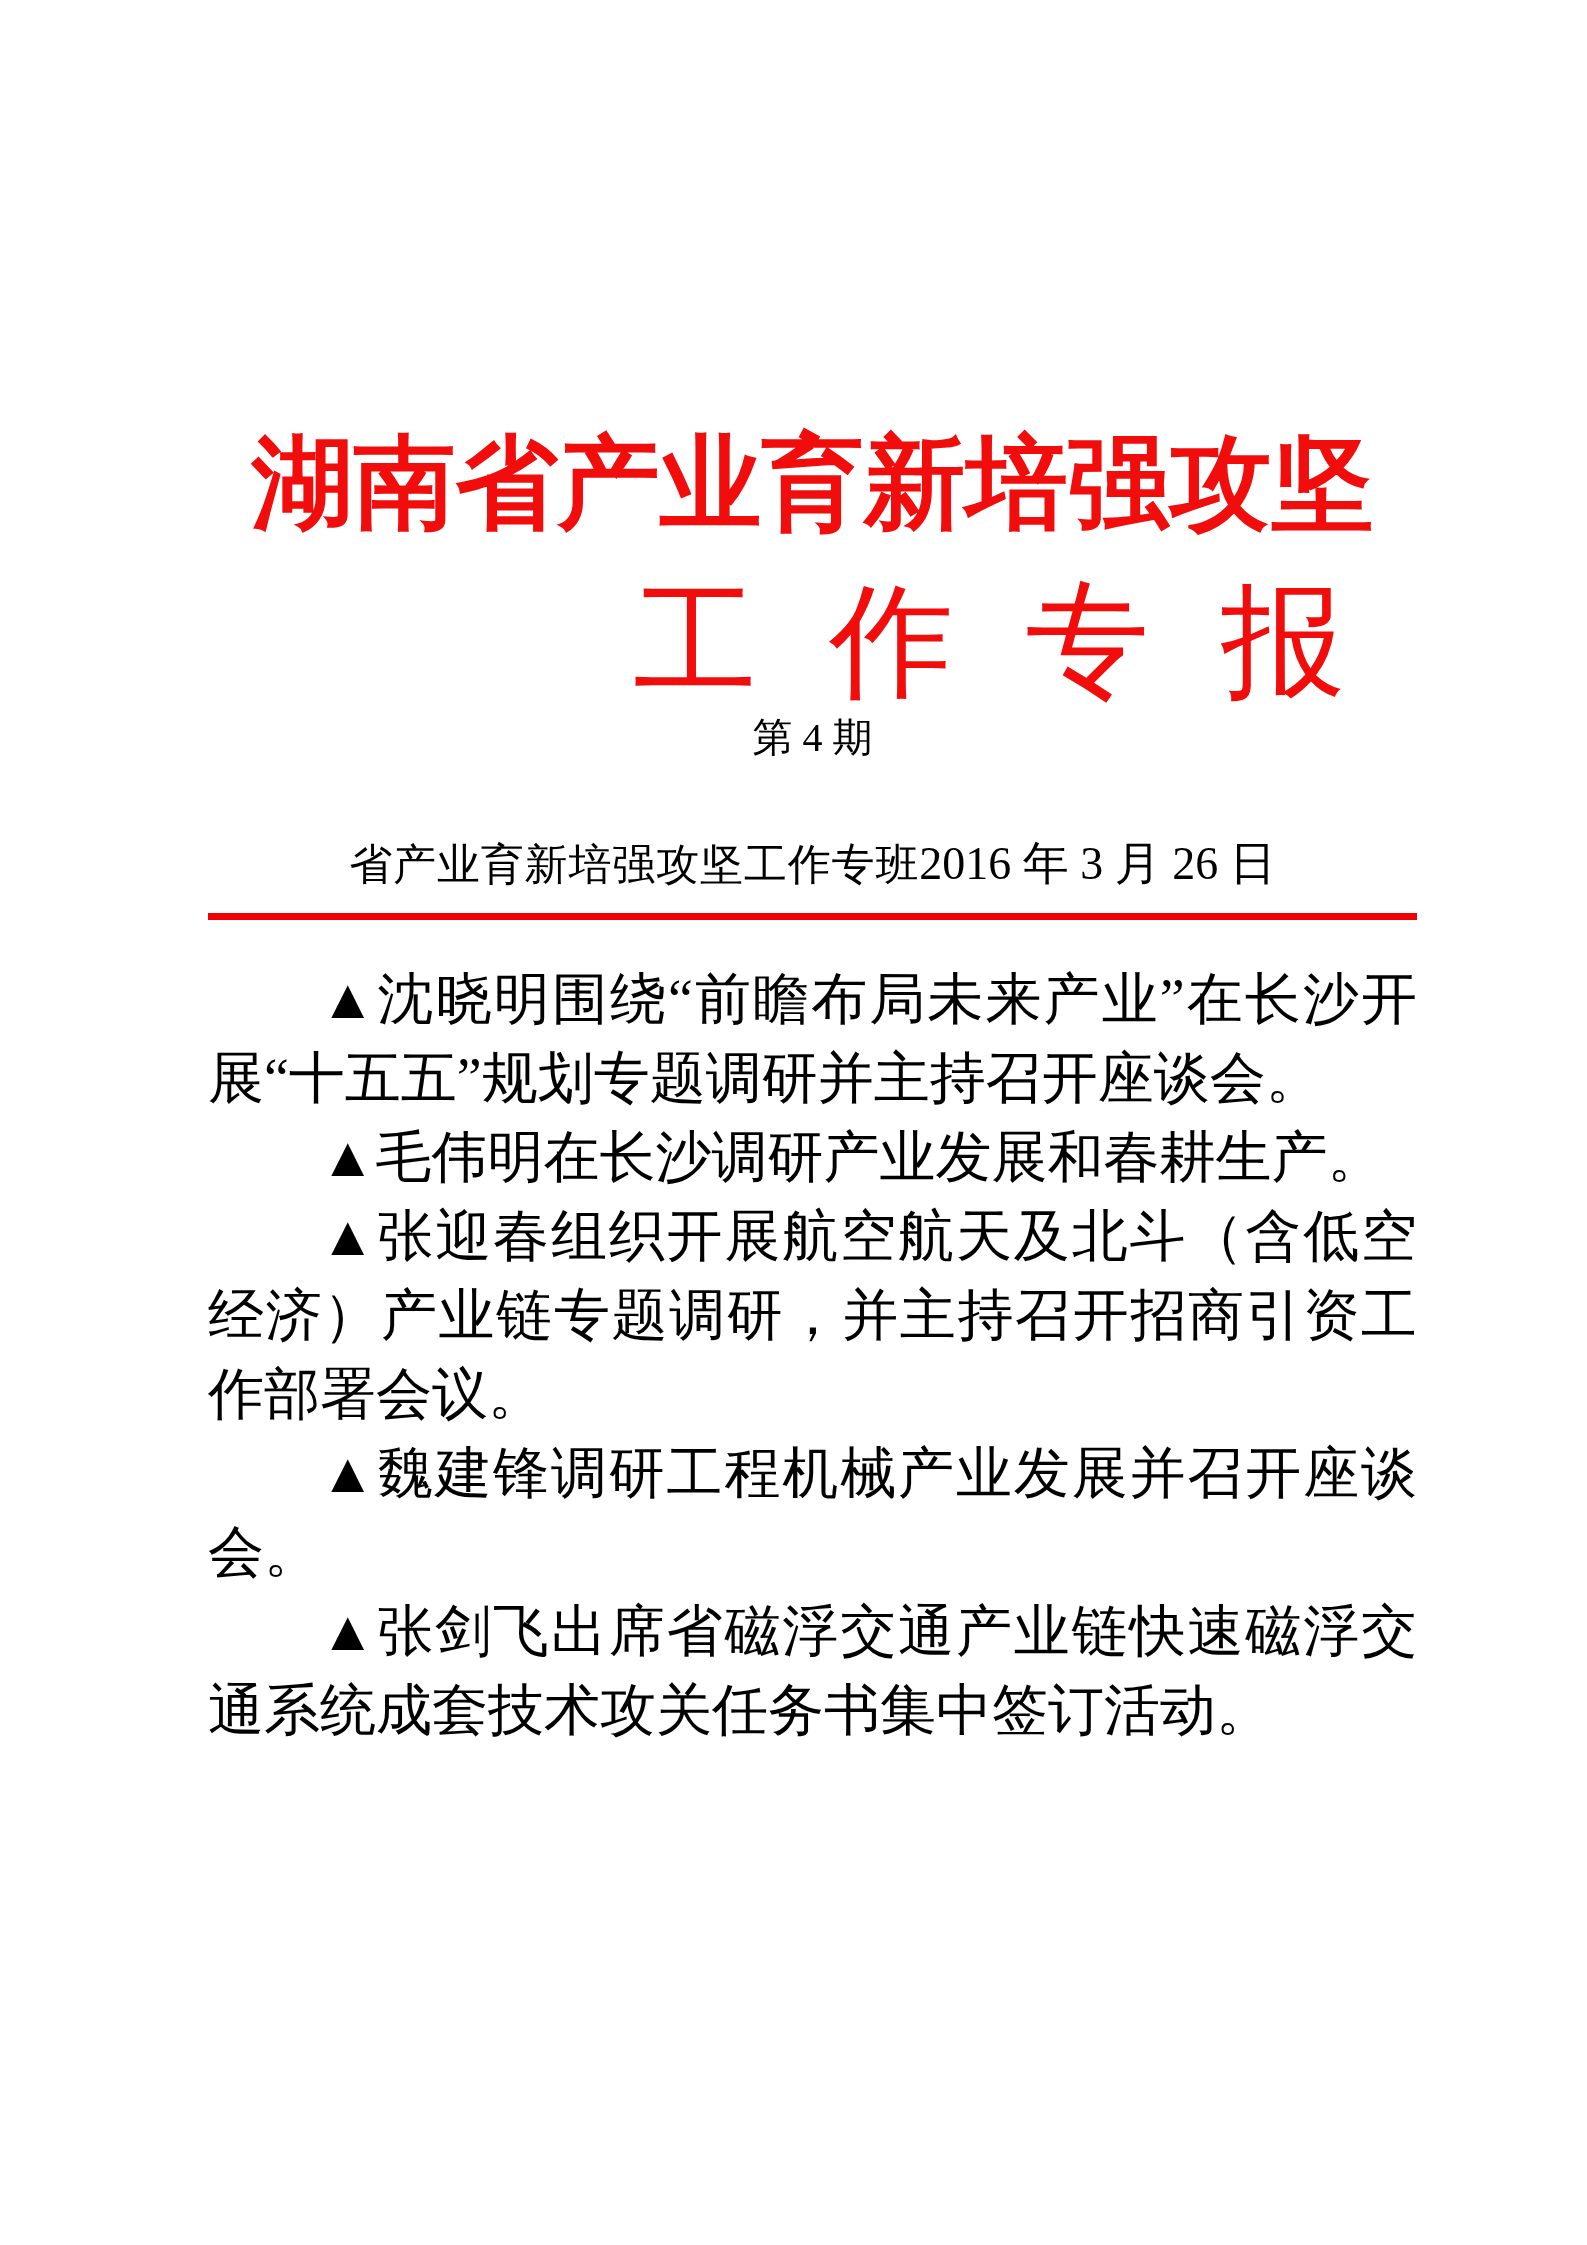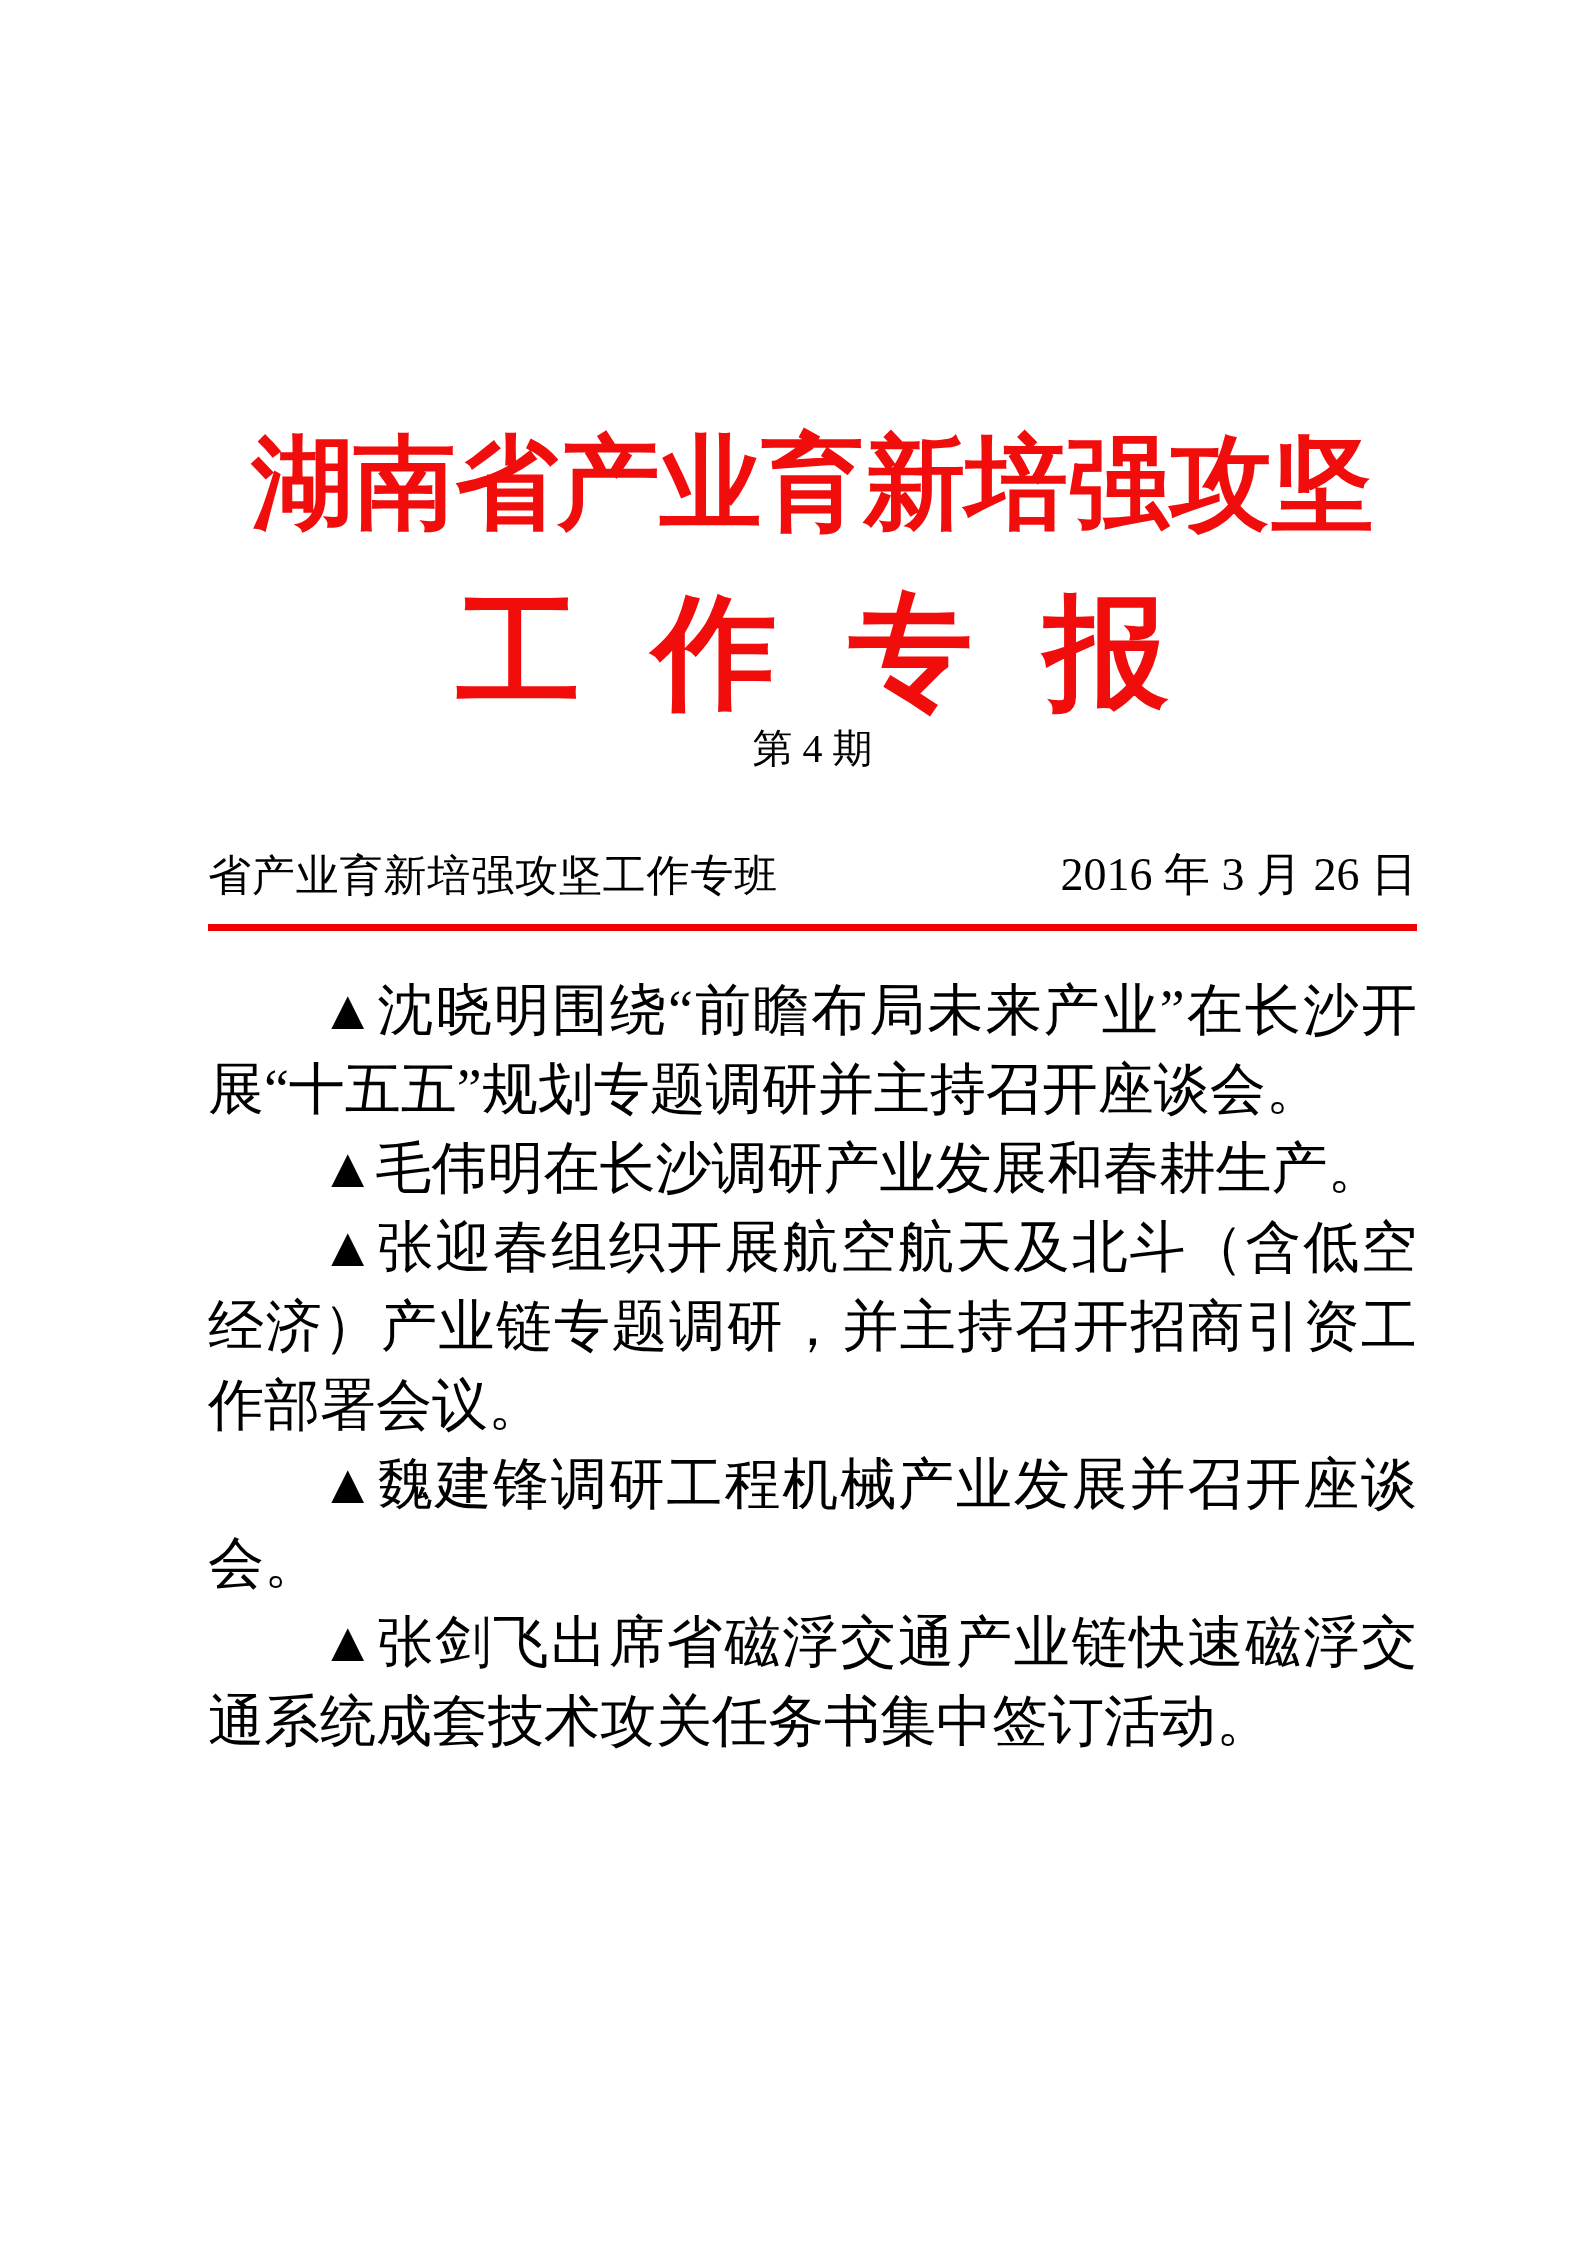--- a/index.html
+++ b/index.html
@@ -24,39 +24,39 @@
   }
   .title1 {
     font-size: 102px;
     line-height: 1.05;
     font-weight: bold;
     color: var(--accent-red, #f20d0d);
     text-align: center;
     white-space: nowrap;
   }
   .title2 {
-    margin-top: 46px;
+    margin-top: 35px;
     font-size: 124px;
     line-height: 1.15;
-    font-weight: bold;
+    font-weight: normal;
     color: var(--accent-red, #f20d0d);
-    text-align: center;
+    text-align: right;
     letter-spacing: 0.58em;
     text-indent: 0.58em; 
     white-space: nowrap;
   }
   .issue {
     font-size: 40px;
     line-height: 1.15;
     text-align: center;
   }
   .masthead-row {
     margin-top: 72px;
     display: flex;
-    justify-content: space-between;
+    justify-content: center;
     align-items: baseline;
   }
   .issuer {
     font-size: 43px;
     letter-spacing: 0.02em;
   }
   .date {
     font-size: 46px;
   }
   .rule {

